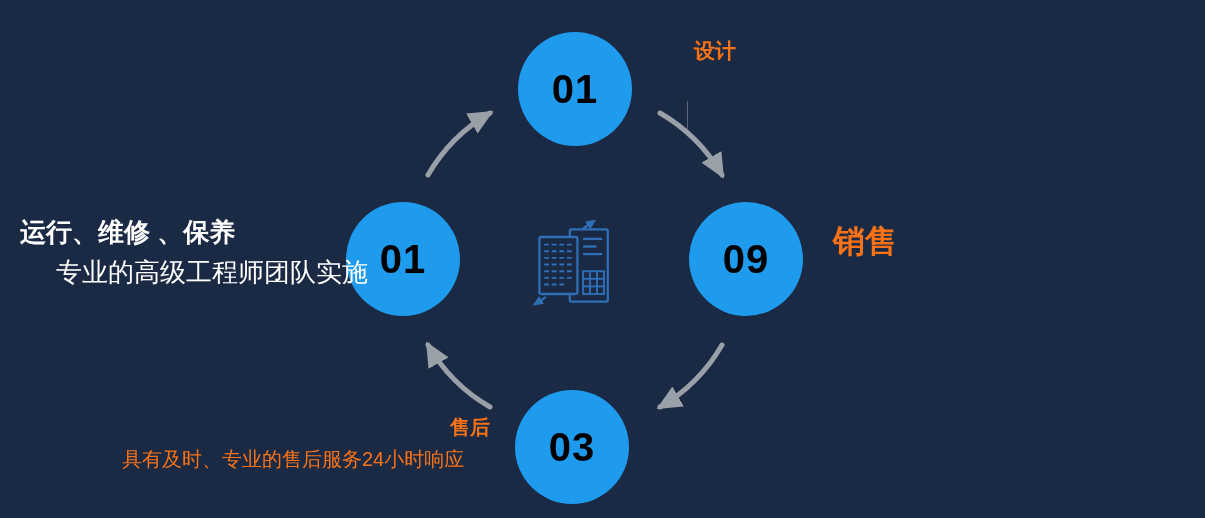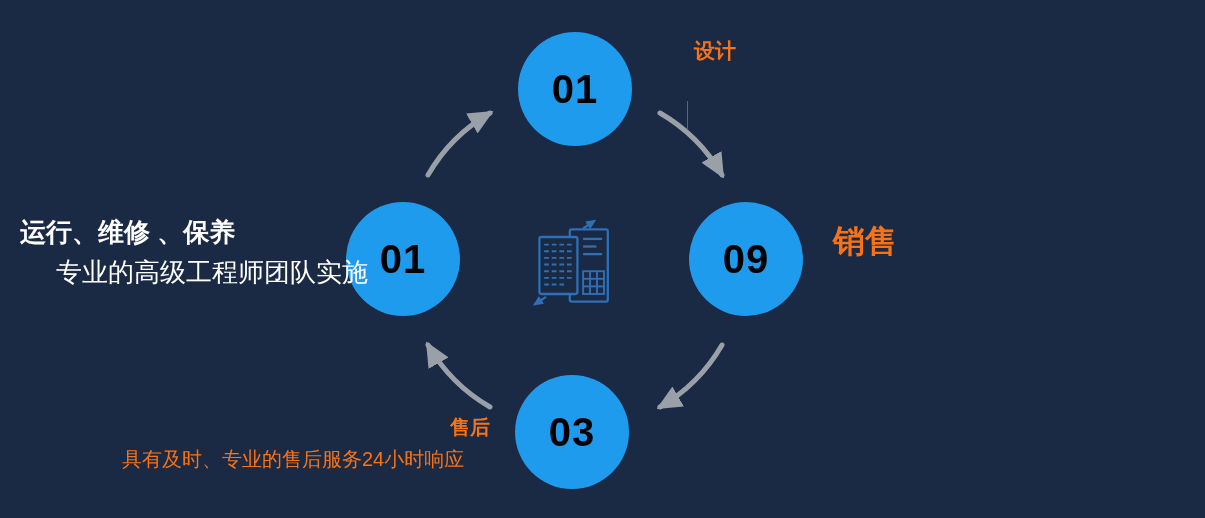--- a/index.html
+++ b/index.html
@@ -47,21 +47,21 @@
     <path class="fa" marker-end="url(#ah)" d="M 722 345 A 170 170 0 0 1 660 407"></path>
     <path class="fa" marker-end="url(#ah)" d="M 490 407 A 170 170 0 0 1 428 345"></path>
   </svg>
 
   <div class="circle" style="left:518px;top:32px;">
     <span class="num">01</span>
   </div>
   <div class="circle" style="left:689px;top:202px;">
     <span class="num">09</span>
   </div>
-  <div class="circle" style="left:515px;top:375px;">
+  <div class="circle" style="left:515px;top:390px;">
     <span class="num">03</span>
   </div>
   <div class="circle" style="left:346px;top:202px;">
     <span class="num">01</span>
   </div>
 
   <div class="txt s1-title">设计</div>
   <div class="tick"></div>
 
   <div class="txt s2-title">销售</div>

